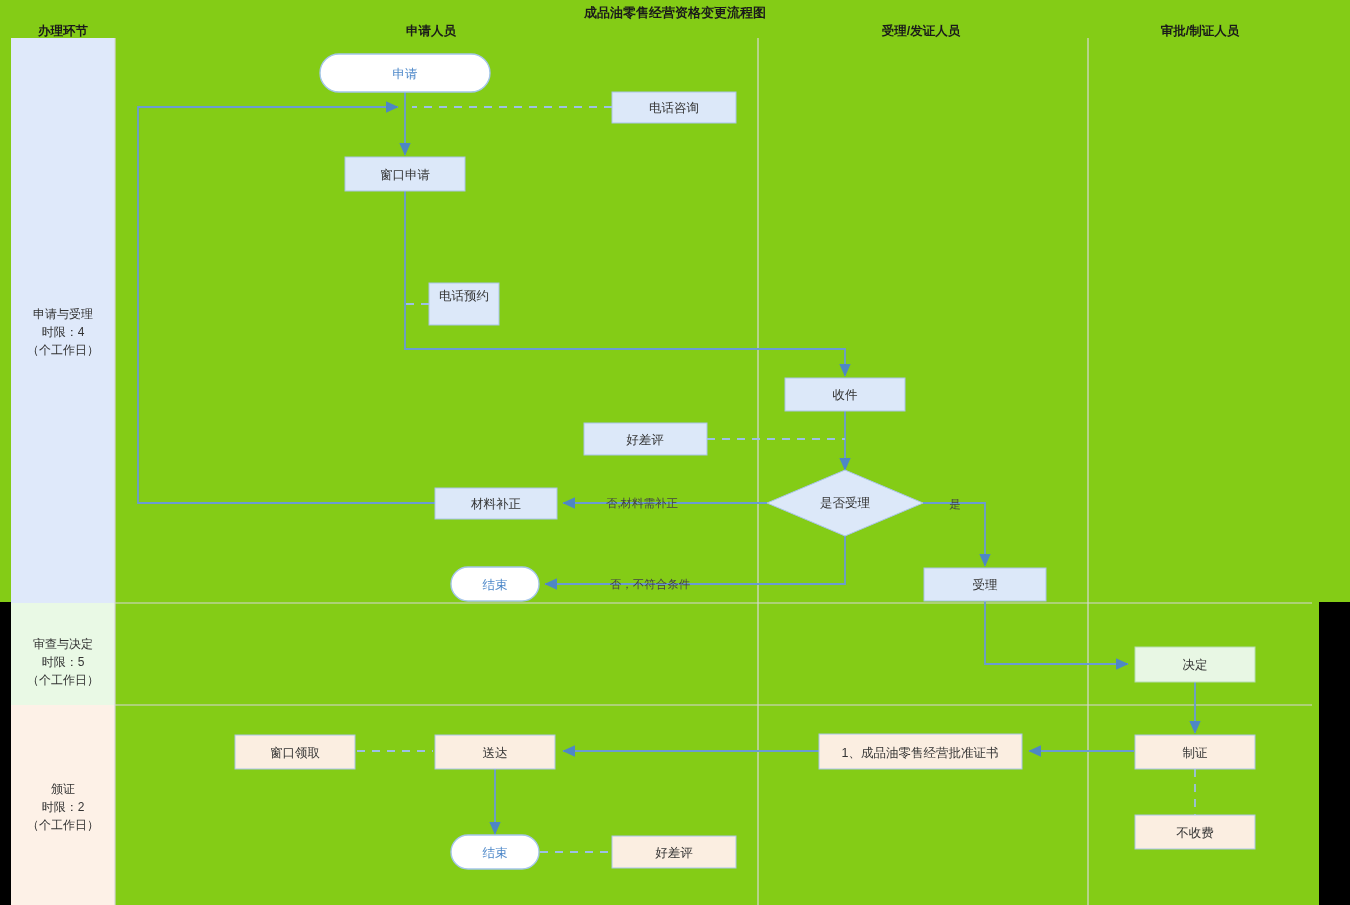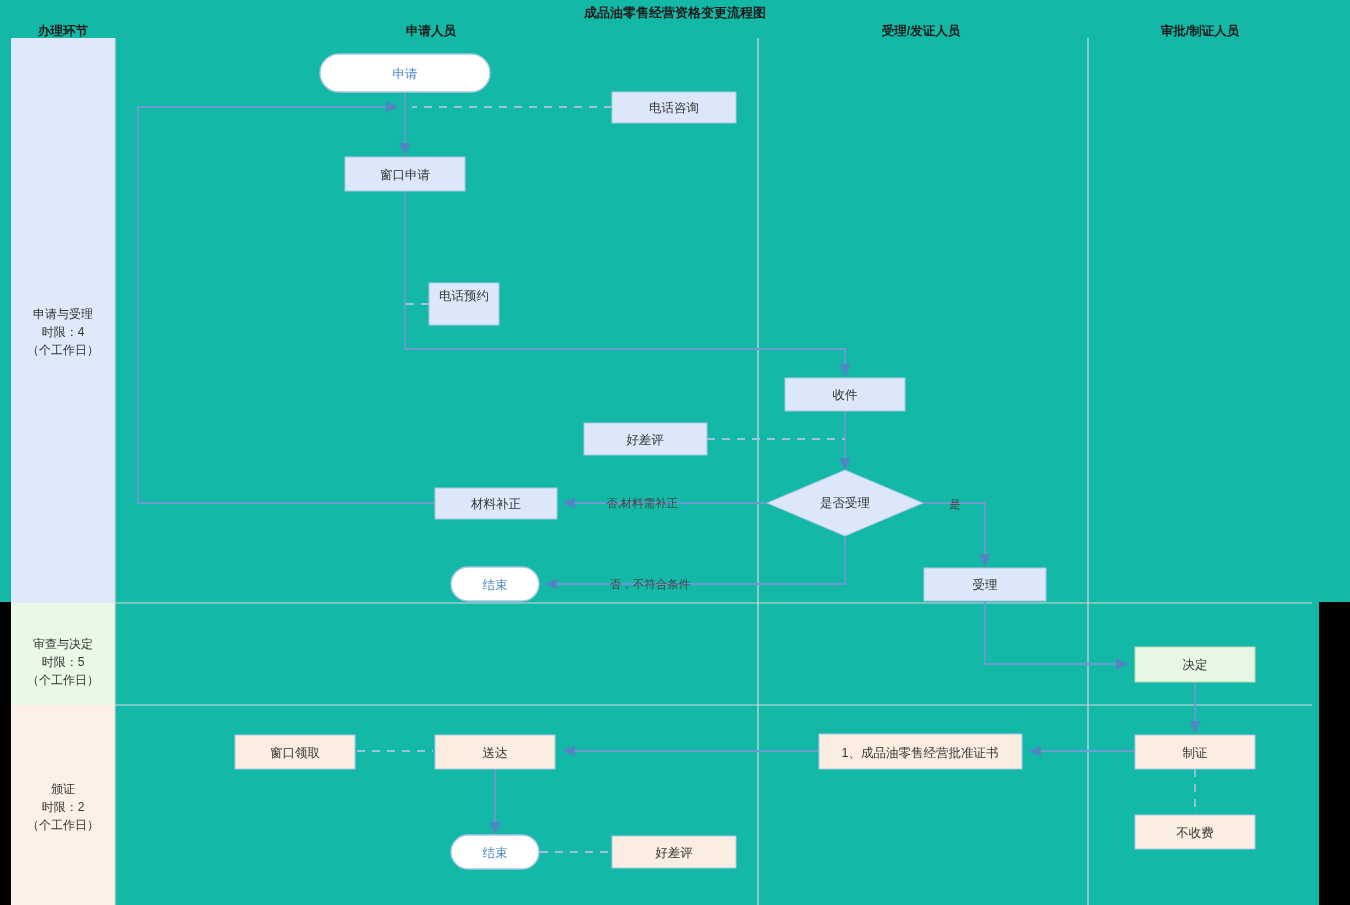--- a/index.html
+++ b/index.html
@@ -1,18 +1,18 @@
 <!DOCTYPE html>
 <html><head>
 <meta charset="utf-8">
 <style>
   html,body{margin:0;padding:0;background:#ffffff;}
   body{width:1350px;height:905px;overflow:hidden;
        font-family:"Liberation Sans","DejaVu Sans",sans-serif;}
-  #stage{position:relative;width:1350px;height:905px;background:#14b8a6;}
+  #stage{position:relative;width:1350px;height:905px;background:#84cc16;}
   svg{position:absolute;left:0;top:0;}
   .ttl{font-size:13px;font-weight:bold;fill:#1a1a1a;}
   .colhdr{font-size:12.5px;font-weight:bold;fill:#1a1a1a;}
   .lanetxt{font-size:12px;fill:#333;}
   .nodetxt{font-size:12.5px;fill:#333;}
   .nodetxt-blue{font-size:12.5px;fill:#4a86c8;}
   .edgelbl{font-size:11.5px;fill:#444;}
   .box-blue{fill:#dce8f9;stroke:#a9c5e8;stroke-width:1;}
   .box-green{fill:#e8f7e4;stroke:#b6ddb0;stroke-width:1;}
   .box-peach{fill:#fbeee1;stroke:#a9c5e8;stroke-width:1;}

